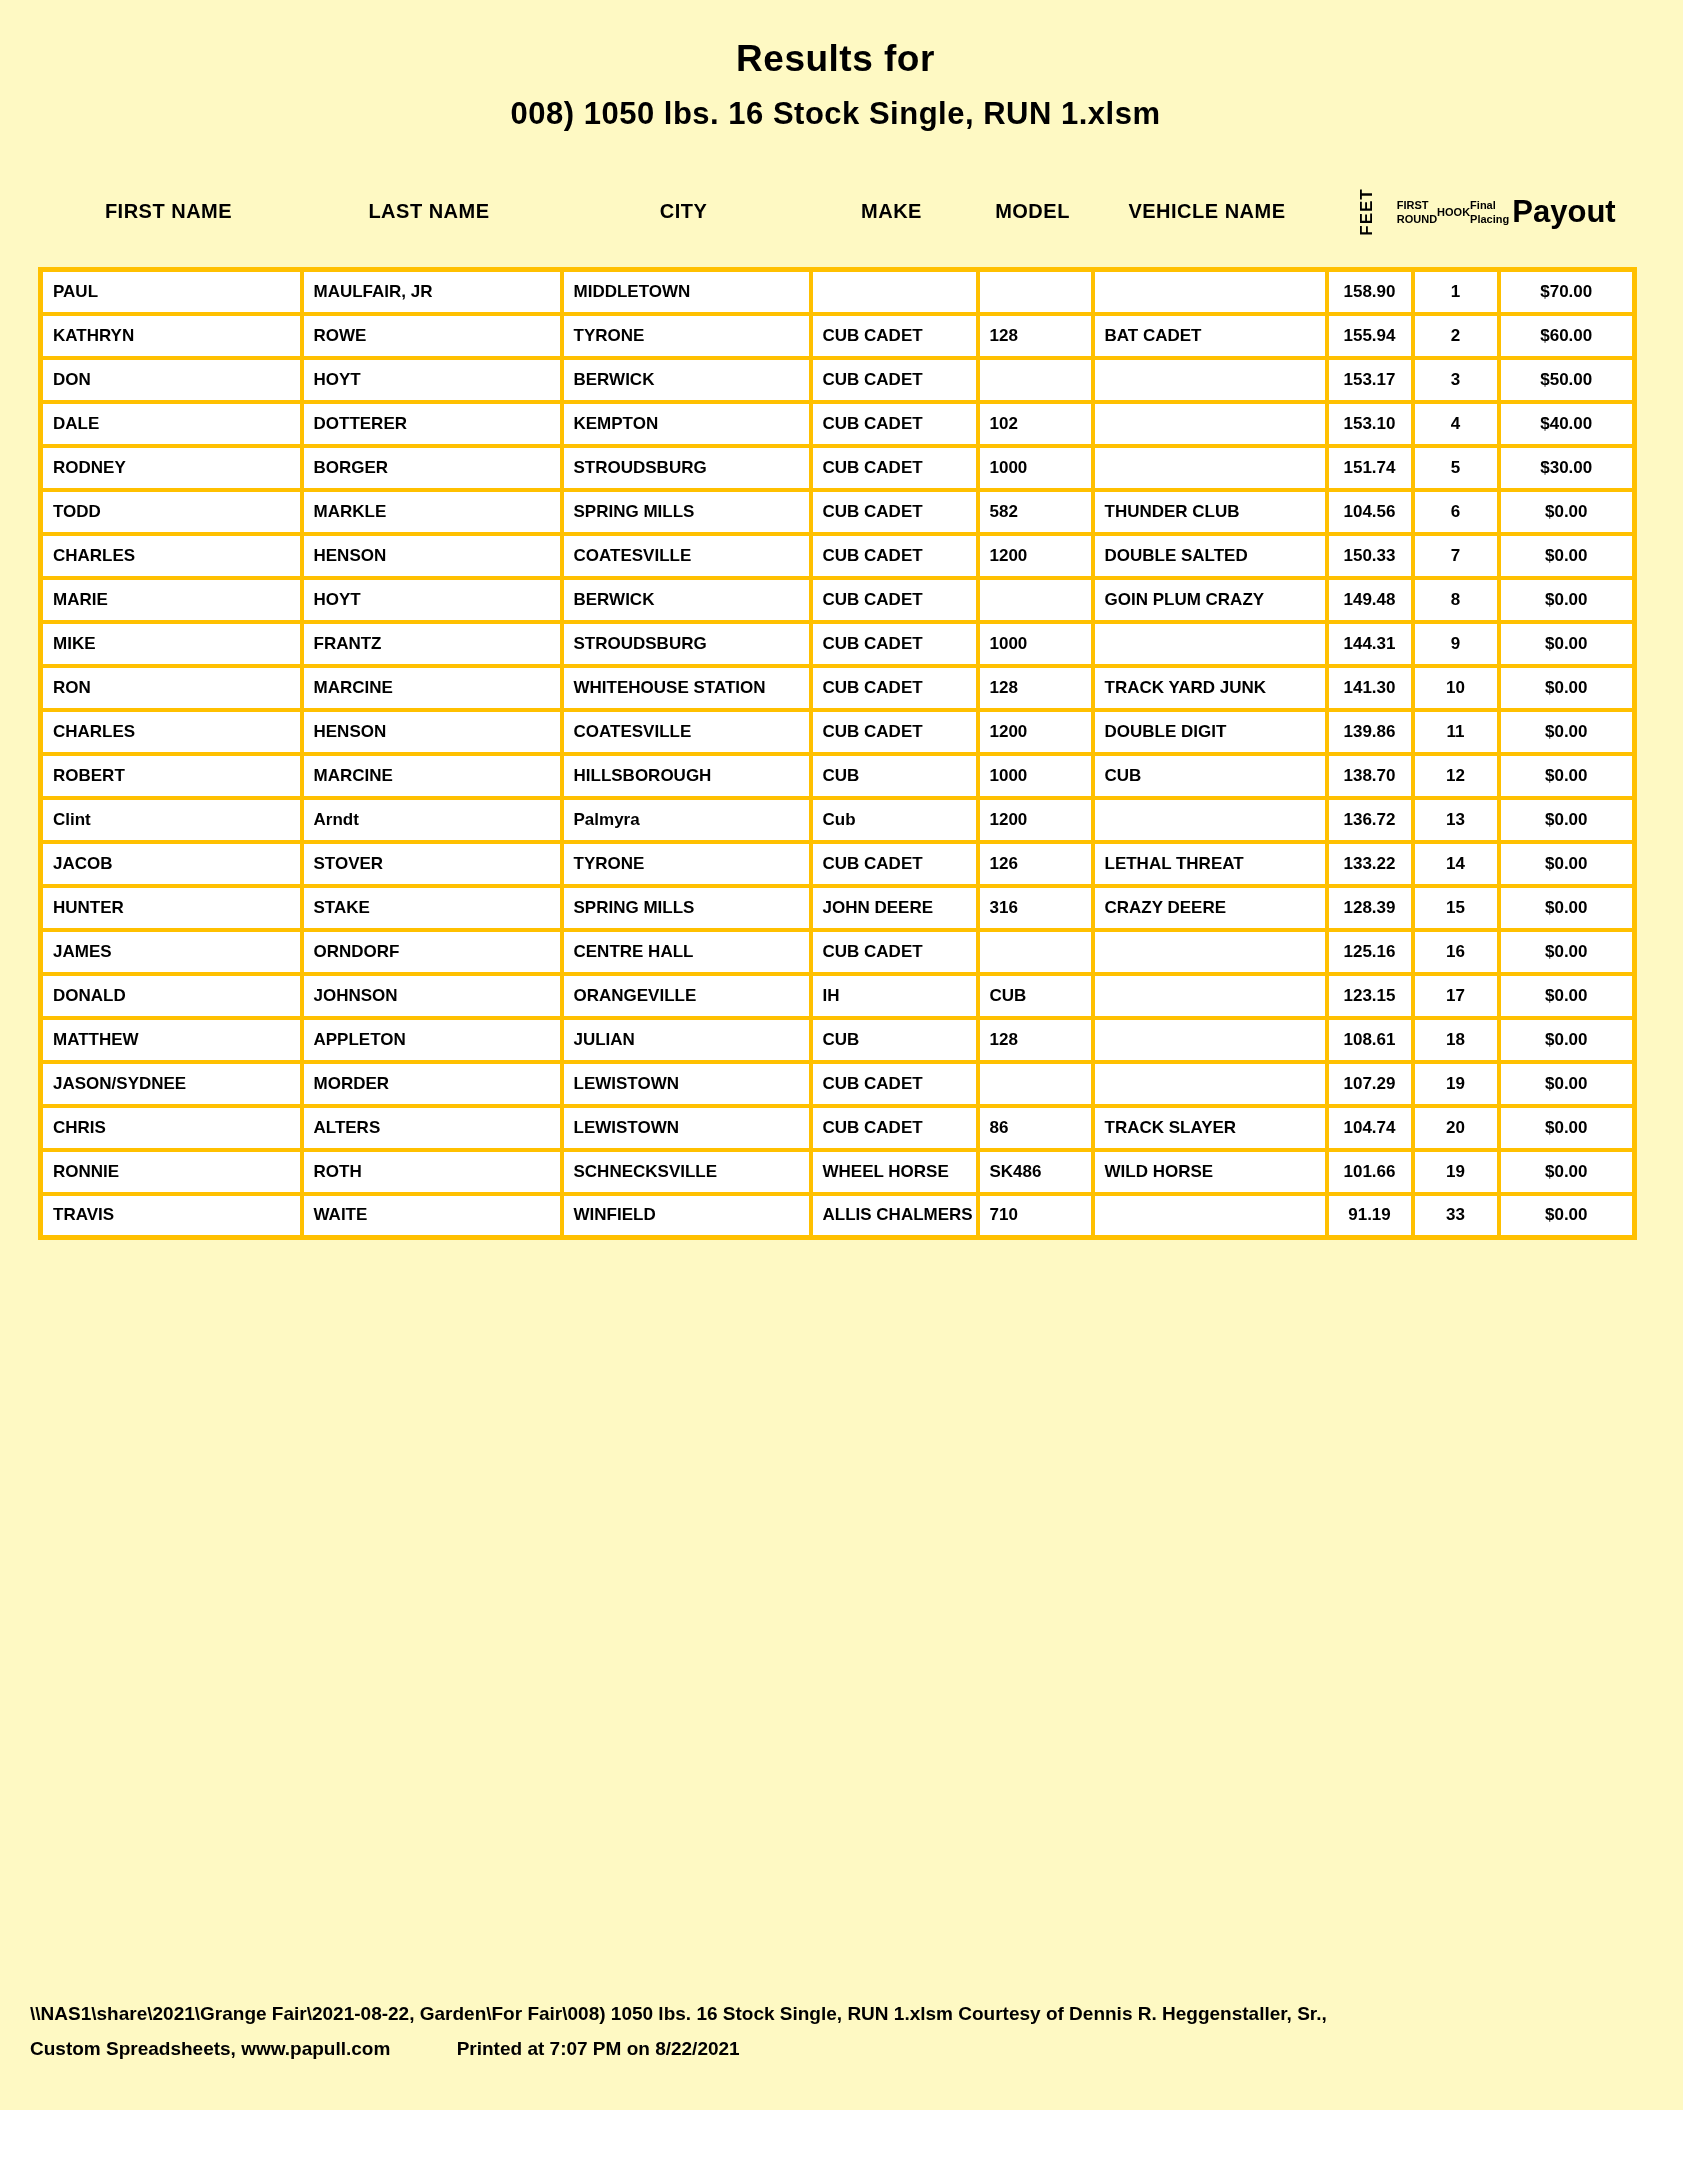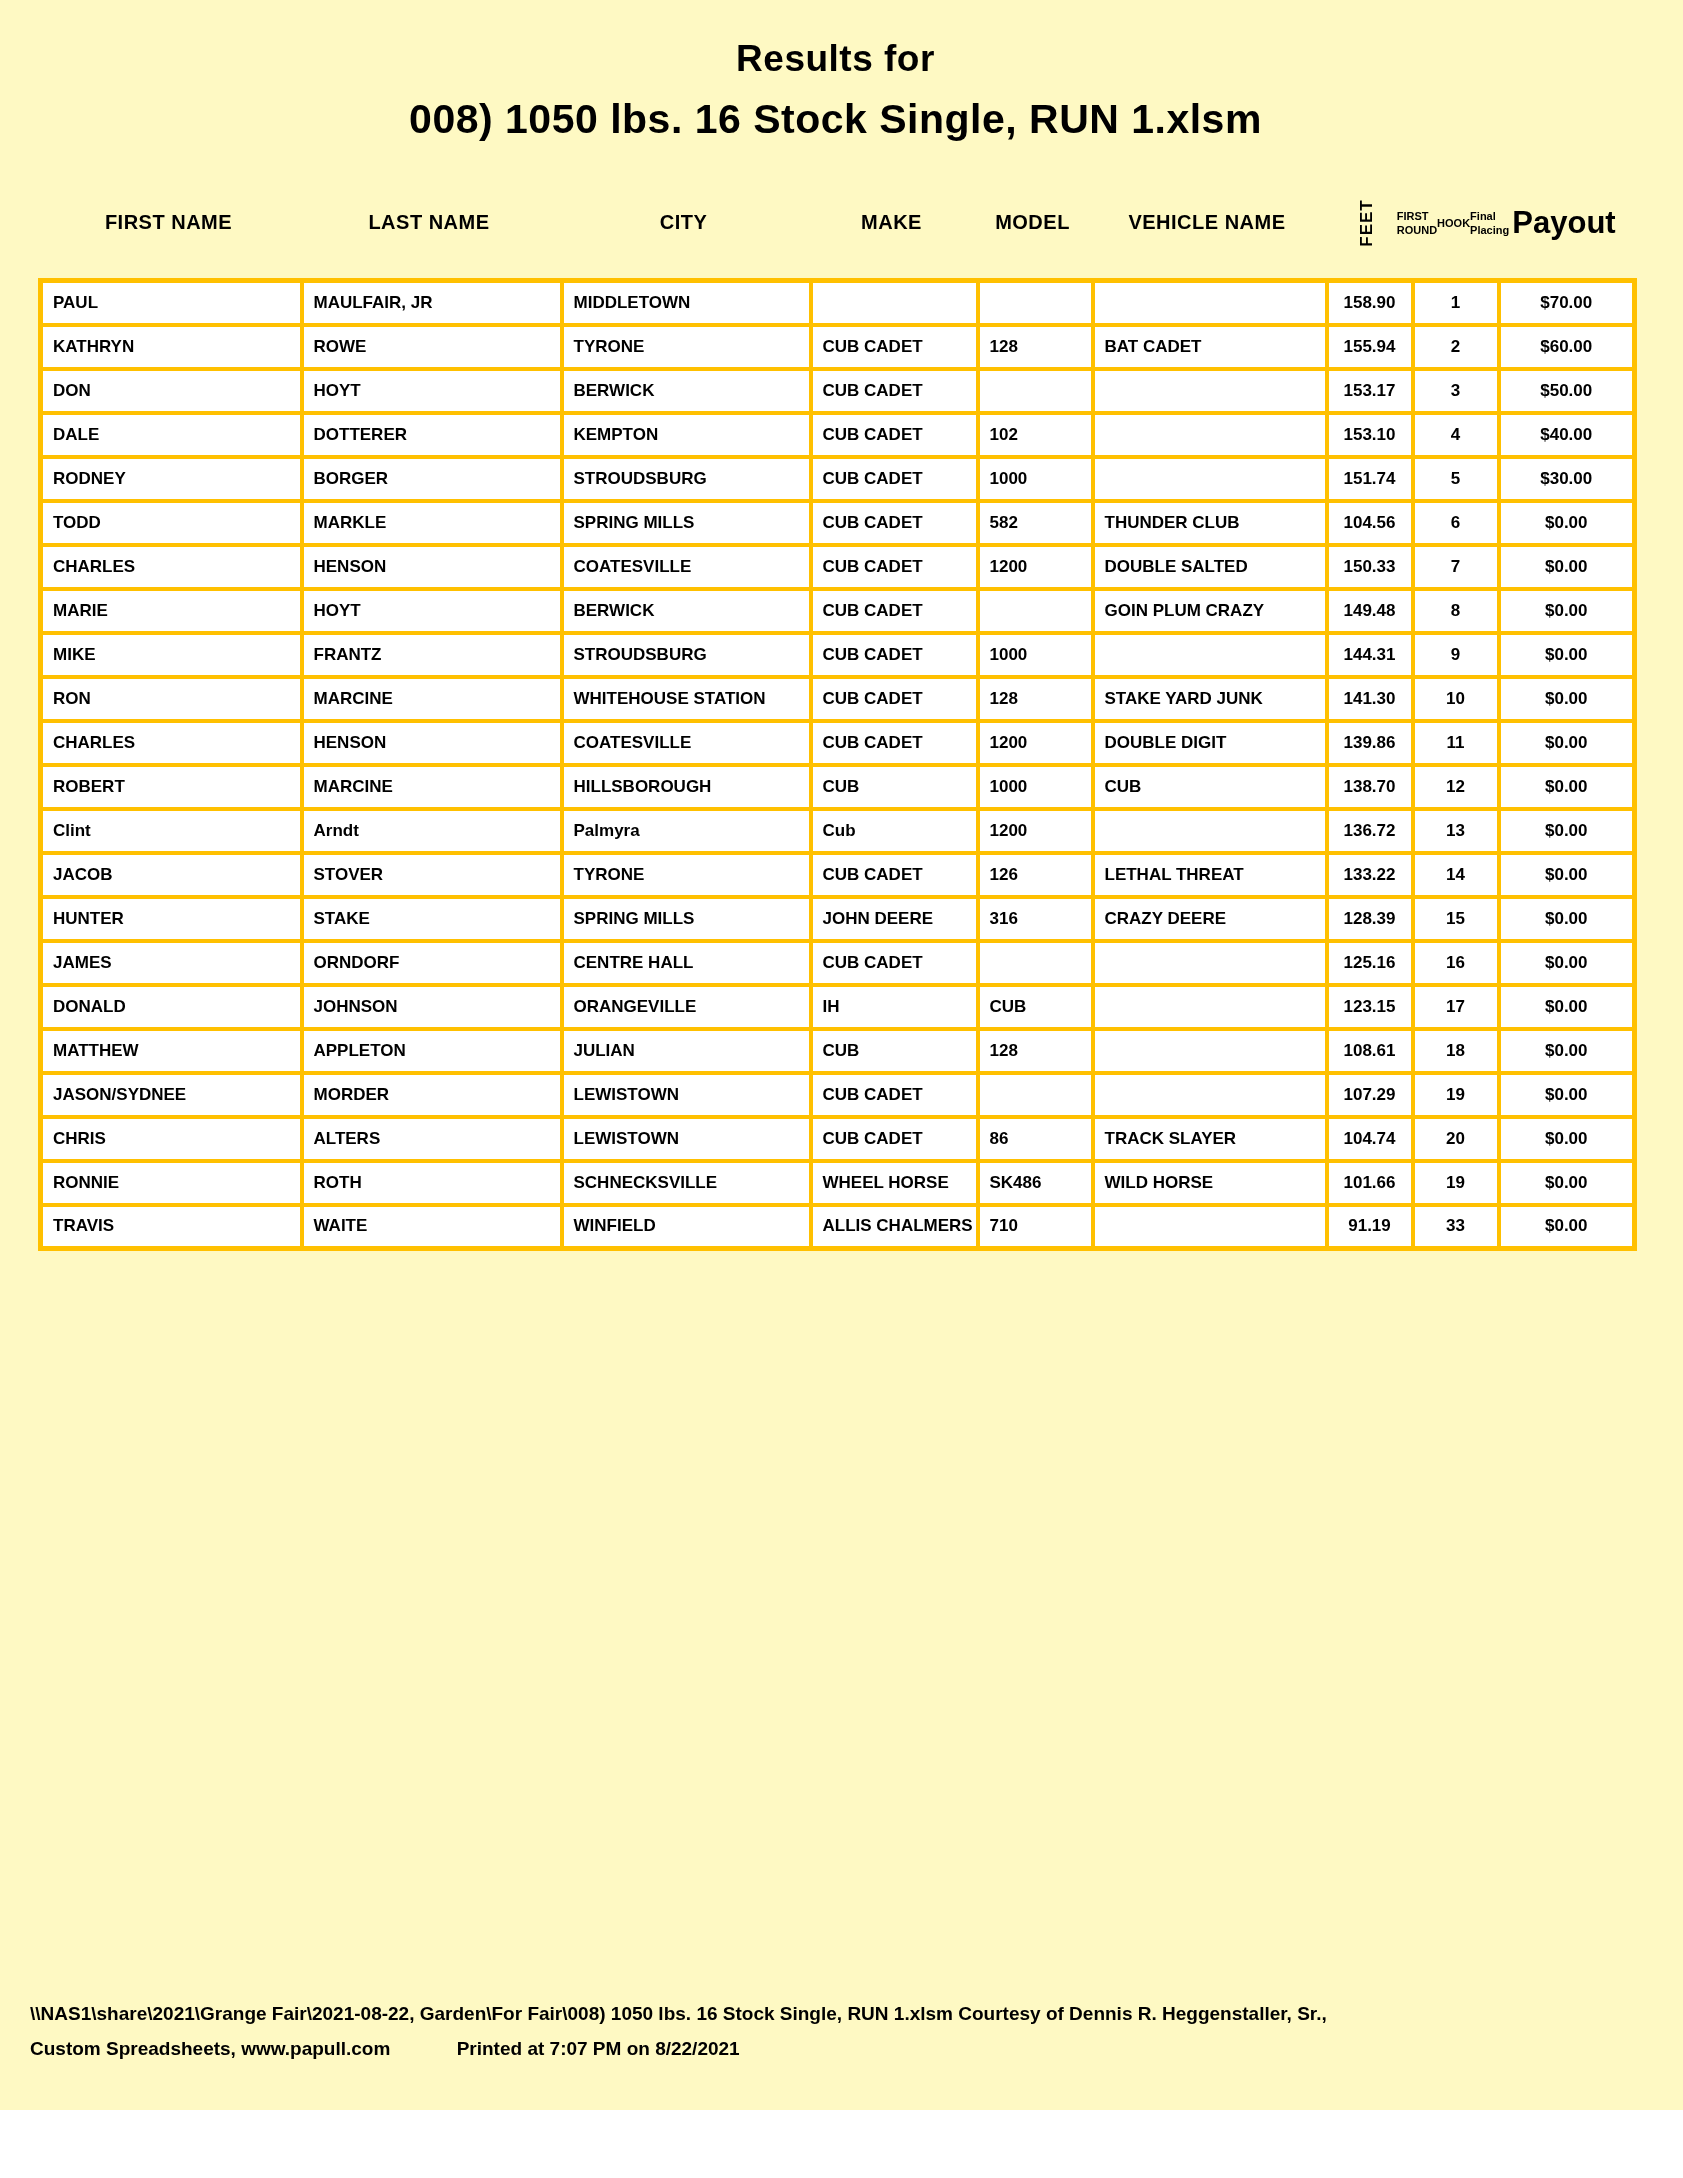--- a/index.html
+++ b/index.html
@@ -4,21 +4,21 @@
 <style>
   * { margin:0; padding:0; box-sizing:border-box; }
   html,body { background:#ffffff; }
   body { font-family:"Liberation Sans","DejaVu Sans",sans-serif; color:#000; }
   .page { position:relative; width:1683px; height:2110px; background:#fef9c3; overflow:hidden; }
 
   .content { position:absolute; left:38px; top:38px; width:1595px; }
 
   .title-block { width:100%; text-align:center; }
   .title-line1 { font-size:37px; font-weight:bold; letter-spacing:0.5px; }
-  .title-line2 { font-size:41px; font-weight:bold; margin-top:16px; letter-spacing:0.5px; }
+  .title-line2 { font-size:31px; font-weight:bold; margin-top:16px; letter-spacing:0.5px; }
 
   
   .grid-cols { display:grid; grid-template-columns:261px 260px 249px 167px 115px 234px 86px 86px 136px; }
 
   .header-row { margin-top:34px; height:91px; align-items:center; }
   .hcell { display:flex; align-items:center; justify-content:center; font-weight:bold; }
   .hcell.plain { font-size:20px; letter-spacing:0.5px; }
   .hcell.feet { height:91px; }
   .rotated { transform:rotate(-90deg); font-size:17px; font-weight:bold; letter-spacing:1px; white-space:nowrap; }
   .hcell.hook { flex-direction:row; line-height:14px; }
@@ -178,21 +178,21 @@
             <td class="num">144.31</td>
             <td class="num">9</td>
             <td class="num">$0.00</td>
           </tr>
           <tr>
             <td>RON</td>
             <td>MARCINE</td>
             <td>WHITEHOUSE STATION</td>
             <td>CUB CADET</td>
             <td>128</td>
-            <td>STAKE YARD JUNK</td>
+            <td>TRACK YARD JUNK</td>
             <td class="num">141.30</td>
             <td class="num">10</td>
             <td class="num">$0.00</td>
           </tr>
           <tr>
             <td>CHARLES</td>
             <td>HENSON</td>
             <td>COATESVILLE</td>
             <td>CUB CADET</td>
             <td>1200</td>

